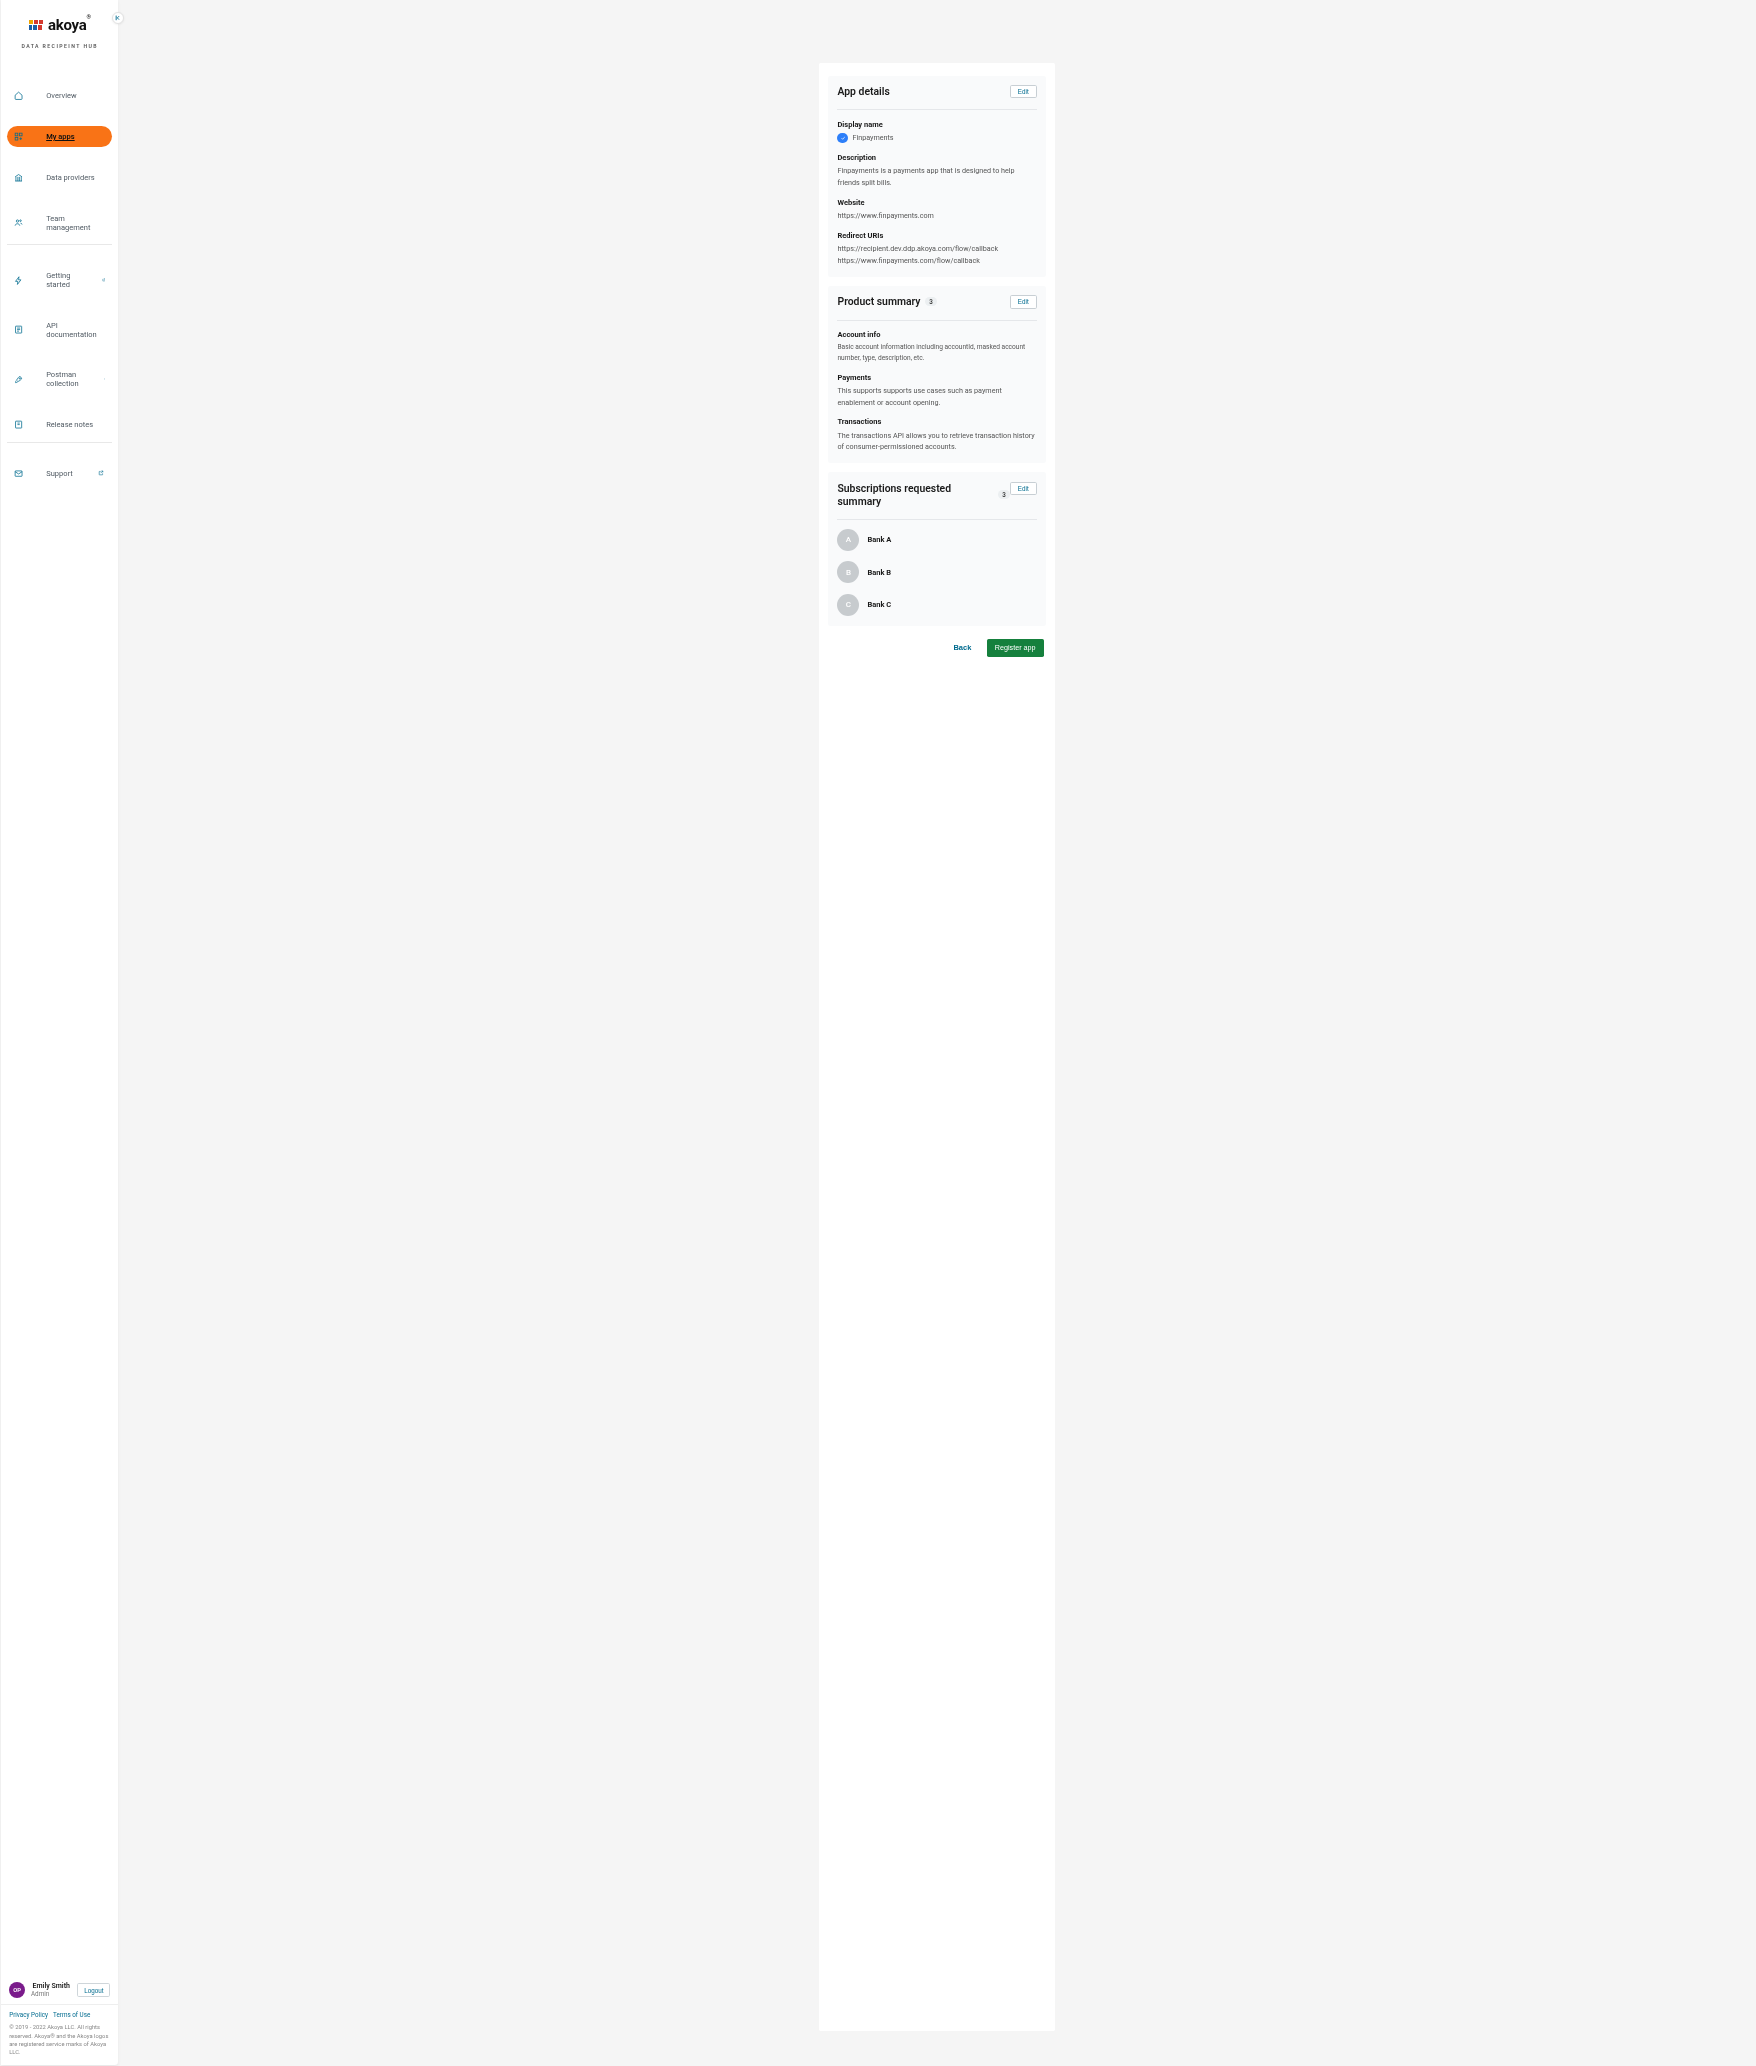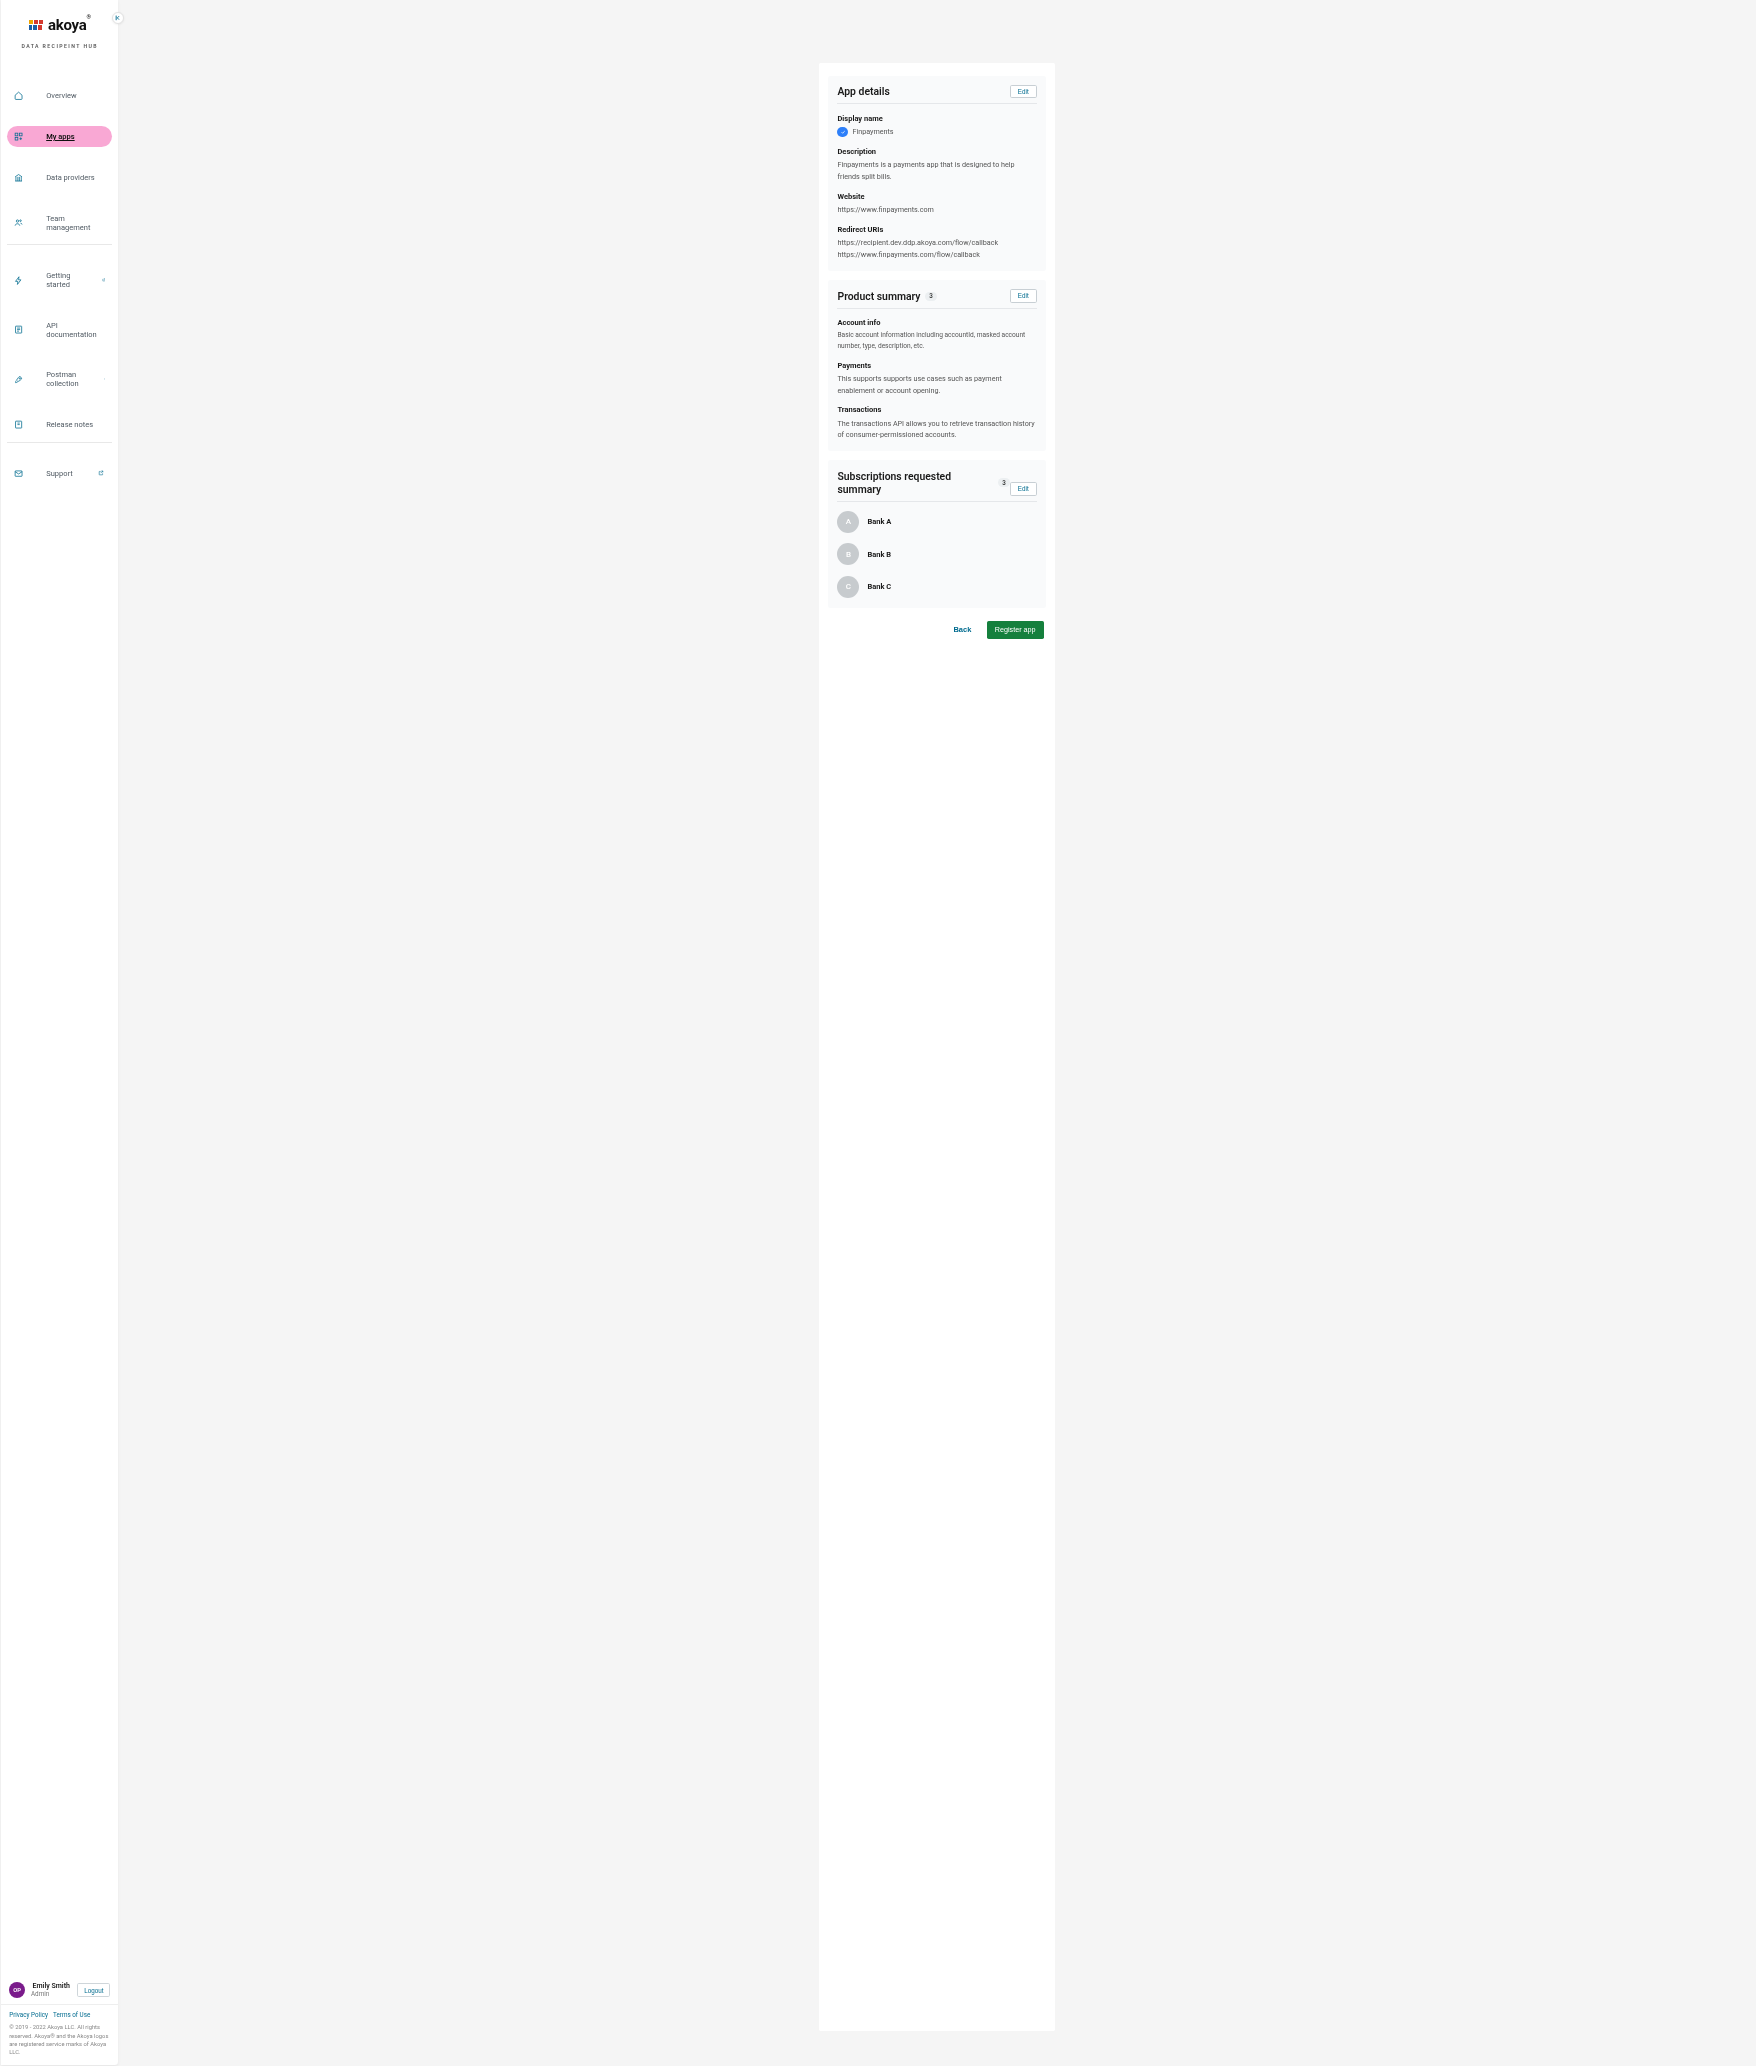--- a/index.html
+++ b/index.html
@@ -40,21 +40,21 @@
     .logo-text sup{ font-size:5.8px; top:-4.6px; position:relative; }
     .logo-sub { font-size:5.2px; letter-spacing:1.4px; color:#555; margin-top:9.2px; font-weight:600; }
 
     .nav { padding: 10.4px 5.8px 0; }
     .nav-divider { border:none; border-top:0.6px solid #e8e8e8; margin:7px 0; }
     .nav-item {
       display:flex; align-items:center; gap:23px;
       padding: 5.8px 7px; border-radius: 10.4px;
       color:#505a63; cursor:pointer; font-size:7.5px;margin-top:20px;
     }
-    .nav-item.active { background:#f9a8d4; color:#111; font-weight:600;text-decoration:underline; }
+    .nav-item.active { background:#f97316; color:#111; font-weight:600;text-decoration:underline; }
     .nav-item .ext { margin-left:2.3px; }
     .nav-icon { width:9.2px; height:9.2px; flex:0 0 9.2px; color:#006b8f; }
 
     .sidebar-spacer { flex:1; }
     .user-row { display:flex; align-items:center; gap:5.8px; padding: 5.8px 8px; border-bottom:0.6px solid #eee; }
     .avatar-badge {
       width:16px; height:16px; border-radius:50%;
       background:#7a1b8b; color:#fff; font-size:5.8px; font-weight:600;
       display:flex; align-items:center; justify-content:center;
     }
@@ -83,22 +83,22 @@
     .page-head { padding: 0 11.5px 9.2px; }
     .step-lbl { font-size:5.8px; font-weight:700; letter-spacing:0.7px; color:#333; }
     .page-title { font-size:11px; font-weight:700; color:#1a1a1a; margin-top:4.6px; }
     .page-intro { font-size:7.2px; color:#666; margin-top:8px; line-height:1.55; }
 
     .section {
       background:#f9fafb; border-radius:2.3px; margin: 0 9.2px 9.2px;
       padding: 9.2px 9.2px 10.4px;
     }
     .section-head {
-      display:flex; align-items:flex-end; justify-content:space-between;
-      padding-bottom:5px; border-bottom:0.6px solid #e5e7ea;
+      display:flex; align-items:flex-start; justify-content:space-between;
+      padding-bottom:11px; border-bottom:0.6px solid #e5e7ea;
     }
     .section-title { font-size:10.4px; font-weight:600; color:#1a1a1a; display:flex; align-items:center; gap:4.6px; }
     .chip { background:#eceff1; border-radius:5.8px; font-size:6.3px; padding:0.6px 4px; color:#333; font-weight:500; }
     .edit-btn {
       border:0.6px solid #c8cfd4; border-radius:1.7px; background:#fff;
       color:#006b8f; font-size:6.3px; padding:2.3px 7px; cursor:pointer;
     }
 
     .field { margin-top:9.2px; }
     .field-label { font-size:7.5px; font-weight:700; color:#1a1a1a; }

